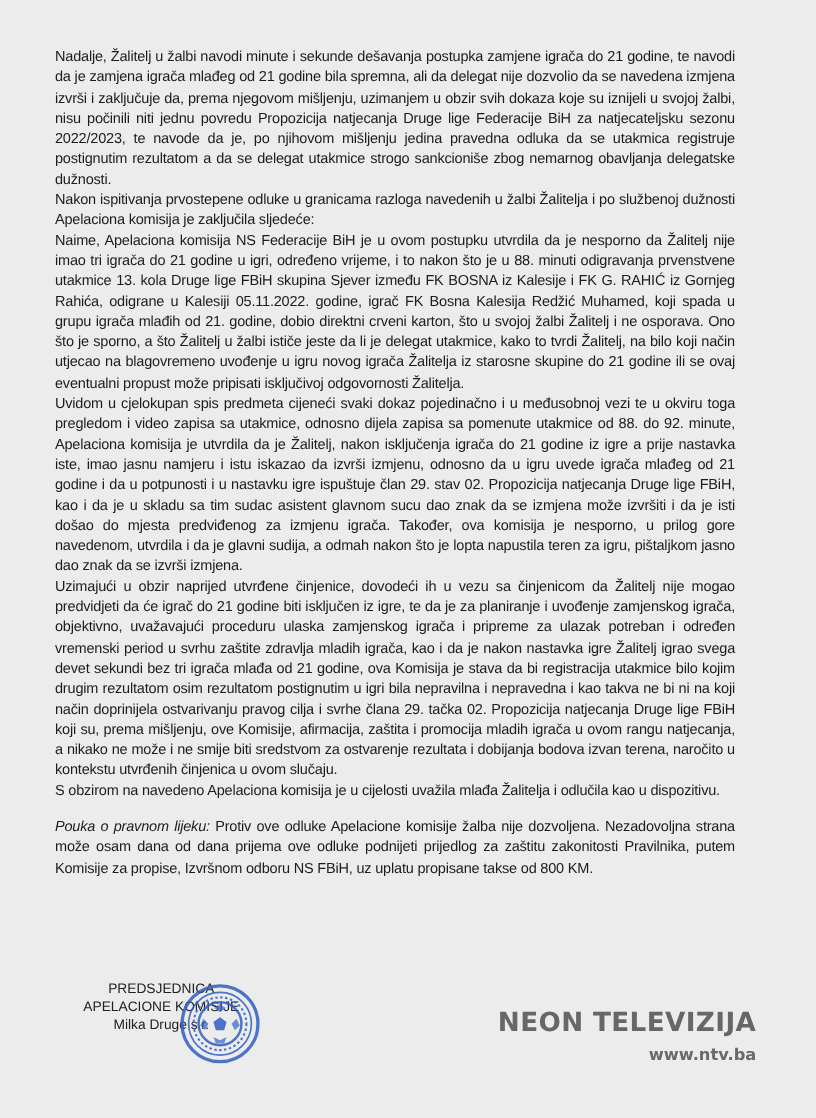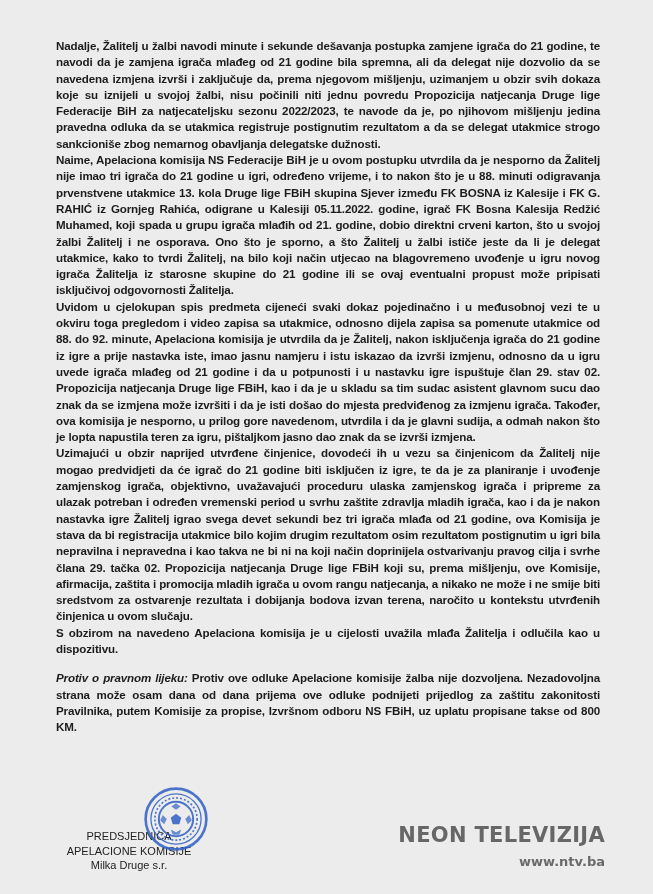--- a/index.html
+++ b/index.html
@@ -10,62 +10,60 @@
       width: 653px;
       height: 894px;
       background: #ececec;
       position: relative;
       overflow: hidden;
       font-family: "Liberation Sans", "DejaVu Sans", sans-serif;
       color: #1c1c1c;
     }
     .doc {
       position: absolute;
-      left: 56px;
+      left: 44px;
       top: 38px;
       width: 544px;
       font-size: 11.6px;
       line-height: 16.3px;
       letter-spacing: -0.15px;
-      font-weight: bold;
     }
     .doc p {
       margin: 0;
       text-align: justify;
       text-align-last: left;
     }
     .doc p.italic { font-style: italic; }
     .doc p.spaced { margin-top: 13px; }
     .doc .em { font-style: italic; }
 
     .signature {
       position: absolute;
       left: 64px;
       top: 784px;
       width: 130px;
       text-align: center;
       font-size: 11px;
       line-height: 14.5px;
       color: #222;
       z-index: 1;
-      margin-top: 45px;
     }
     .stamp {
       position: absolute;
       left: 143px;
       top: 786px;
       width: 66px;
       height: 66px;
       z-index: 2;
       opacity: 0.85;
     }
     .watermark {
       position: absolute;
       right: 48px;
-      top: 822px;
+      top: 805px;
       text-align: right;
       color: #676767;
     }
     .watermark .brand {
       font-family: "DejaVu Sans", sans-serif;
       font-weight: bold;
       font-size: 21px;
       letter-spacing: 0.3px;
       display: block;
       line-height: 26px;
@@ -77,25 +75,26 @@
       display: block;
       margin-top: 6px;
       color: #6a6a6a;
     }
   </style>
 </head>
 <body>
 
 <div class="doc">
   <p>Nadalje, Žalitelj u žalbi navodi minute i sekunde dešavanja postupka zamjene igrača do 21 godine, te navodi da je zamjena igrača mlađeg od 21 godine bila spremna, ali da delegat nije dozvolio da se navedena izmjena izvrši i zaključuje da, prema njegovom mišljenju,  uzimanjem u obzir svih dokaza koje su iznijeli u svojoj žalbi, nisu počinili niti jednu povredu Propozicija natjecanja Druge lige Federacije BiH za natjecateljsku sezonu 2022/2023, te navode da je, po njihovom mišljenju jedina pravedna odluka da se utakmica registruje postignutim rezultatom a da se delegat utakmice strogo sankcioniše zbog nemarnog obavljanja delegatske dužnosti.</p>
+  <p>Nakon ispitivanja prvostepene odluke u granicama razloga navedenih u žalbi Žalitelja i po službenoj dužnosti Apelaciona  komisija je zaključila sljedeće:</p>
   <p>Naime, Apelaciona komisija NS Federacije BiH je u ovom postupku  utvrdila da je nesporno da Žalitelj nije imao tri igrača  do 21 godine u igri, određeno vrijeme, i to nakon što je u 88. minuti odigravanja prvenstvene utakmice 13. kola Druge lige FBiH skupina Sjever između FK BOSNA iz Kalesije i FK G. RAHIĆ iz Gornjeg Rahića, odigrane u Kalesiji 05.11.2022. godine, igrač FK Bosna Kalesija Redžić Muhamed, koji spada u grupu igrača mlađih od 21. godine, dobio direktni crveni karton, što u svojoj žalbi Žalitelj i ne osporava. Ono što je sporno, a što Žalitelj u žalbi ističe jeste da li je delegat utakmice, kako to tvrdi Žalitelj, na bilo koji način utjecao na blagovremeno uvođenje u igru novog igrača Žalitelja iz starosne skupine do 21 godine ili se ovaj eventualni propust može pripisati isključivoj odgovornosti  Žalitelja.</p>
   <p>Uvidom u cjelokupan spis predmeta cijeneći svaki dokaz pojedinačno i u međusobnoj vezi te u okviru toga pregledom i video zapisa sa utakmice, odnosno dijela zapisa sa pomenute utakmice od 88. do 92. minute, Apelaciona komisija je utvrdila da je Žalitelj, nakon isključenja igrača do 21 godine iz igre a prije nastavka iste, imao jasnu namjeru i istu iskazao da izvrši izmjenu, odnosno da u igru uvede igrača mlađeg od 21 godine i da u potpunosti i u nastavku igre ispuštuje član 29. stav 02. Propozicija natjecanja Druge lige FBiH, kao i da je u skladu sa tim sudac asistent glavnom sucu dao znak da se izmjena može izvršiti i da je isti došao do mjesta predviđenog za izmjenu igrača. Također, ova komisija je nesporno, u prilog gore navedenom, utvrdila i da je  glavni sudija, a odmah nakon što je lopta napustila teren za igru, pištaljkom jasno dao znak da se izvrši izmjena.</p>
   <p>Uzimajući u obzir naprijed utvrđene činjenice, dovodeći ih u vezu sa činjenicom da Žalitelj nije mogao predvidjeti da će igrač do 21 godine biti isključen iz igre, te da je za planiranje i uvođenje zamjenskog igrača, objektivno, uvažavajući proceduru ulaska zamjenskog igrača i pripreme za ulazak potreban i određen vremenski period u svrhu zaštite zdravlja mladih igrača, kao i da je nakon nastavka igre Žalitelj igrao svega devet sekundi bez tri igrača mlađa od 21 godine, ova Komisija je stava da bi registracija utakmice bilo kojim drugim rezultatom osim rezultatom postignutim u igri bila nepravilna i nepravedna i kao takva ne bi ni na koji način doprinijela ostvarivanju pravog cilja i svrhe člana 29. tačka 02. Propozicija natjecanja Druge lige FBiH koji su, prema mišljenju, ove Komisije, afirmacija, zaštita i promocija mladih igrača u ovom rangu natjecanja, a nikako ne može i ne smije biti sredstvom za ostvarenje rezultata i dobijanja bodova izvan terena, naročito u kontekstu utvrđenih činjenica u ovom slučaju.</p>
   <p>S obzirom na navedeno Apelaciona komisija je u cijelosti uvažila mlađa Žalitelja i odlučila kao u dispozitivu.</p>
-  <p class="spaced"><span class="em">Protiv o pravnom lijeku:</span><span> Protiv ove odluke Apelacione komisije žalba nije dozvoljena. Nezadovoljna strana može osam dana od dana prijema ove odluke podnijeti prijedlog za zaštitu zakonitosti Pravilnika, putem Komisije za propise, Izvršnom odboru NS FBiH, uz uplatu propisane takse od 800 KM.</span></p>
+  <p class="spaced"><span class="em">Pouka o pravnom lijeku:</span><span> Protiv ove odluke Apelacione komisije žalba nije dozvoljena. Nezadovoljna strana može osam dana od dana prijema ove odluke podnijeti prijedlog za zaštitu zakonitosti Pravilnika, putem Komisije za propise, Izvršnom odboru NS FBiH, uz uplatu propisane takse od 800 KM.</span></p>
 </div>
 
 <div class="signature">
   <div>PREDSJEDNICA</div>
   <div>APELACIONE KOMISIJE</div>
   <div>Milka Druge s.r.</div>
 </div>
 
 <svg class="stamp" viewBox="0 0 100 100">
   <circle cx="50" cy="50" r="46" fill="none" stroke="#2f5fc4" stroke-width="4"></circle>

